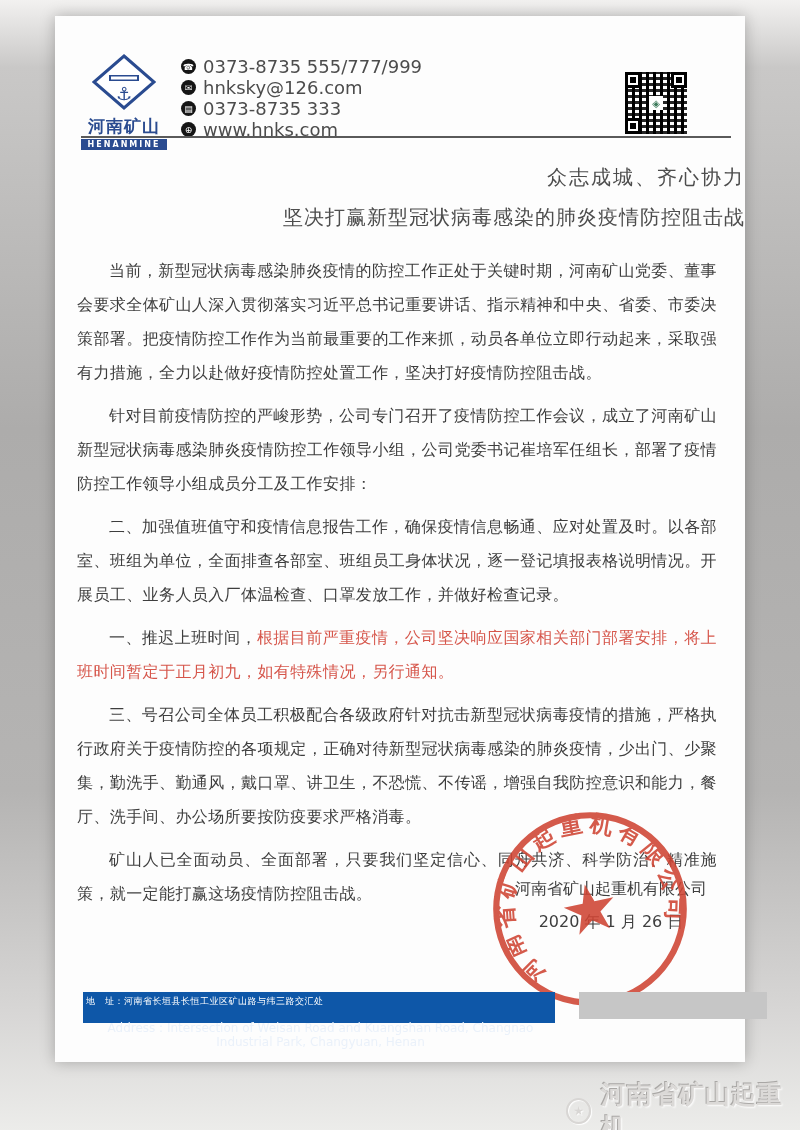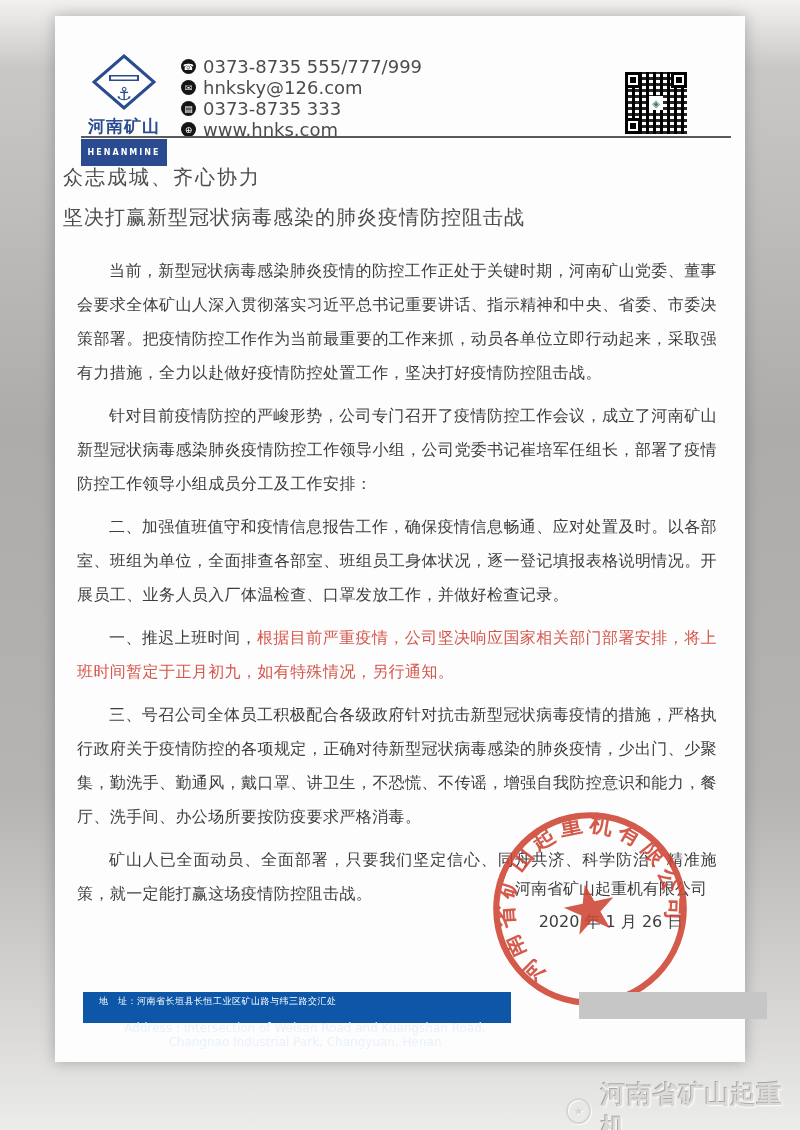--- a/index.html
+++ b/index.html
@@ -16,21 +16,21 @@
   .sheet {
     position:absolute; left:55px; top:16px; width:690px; height:1046px;
     background:#fdfdfd; box-shadow:0 0 14px rgba(0,0,0,.25);
   }
 
   
   .letterhead { position:absolute; left:26px; top:38px; right:26px; height:86px; }
   .logo-block { position:absolute; left:0; top:0; width:86px; text-align:center; }
   .logo-cn { font-size:17px; font-weight:bold; color:#2a4b90; letter-spacing:1px; margin-top:1px; }
   .logo-en { background:#2a4b90; color:#fff; font-size:8px; font-weight:bold;
-             letter-spacing:2px; padding:9px 2px; margin-top:1px; }
+             letter-spacing:2px; padding:1px 2px; margin-top:1px; }
   .contact-list { position:absolute; left:100px; top:2px; }
   .contact-row { display:flex; align-items:center; height:21px; }
   .cicon { display:inline-flex; align-items:center; justify-content:center;
            width:15px; height:15px; border-radius:50%; background:#151515;
            color:#fff; font-size:9px; margin-right:7px; flex:0 0 15px; }
   .contact-text { font-size:18px; color:#4c4c4c; }
 
   
   .qr { position:absolute; right:32px; top:18px; width:62px; height:62px; background:#fff;
         background-image:
@@ -40,40 +40,40 @@
   .qr .finder { position:absolute; width:16px; height:16px; border:3px solid #000; background:#fff; }
   .qr .finder::after { content:""; position:absolute; left:2px; top:2px; width:6px; height:6px; background:#000; }
   .qr .f-tl { left:0; top:0; } .qr .f-tr { right:0; top:0; } .qr .f-bl { left:0; bottom:0; }
   .qr .center-mark { position:absolute; left:24px; top:24px; width:14px; height:14px;
         background:#fff; display:flex; align-items:center; justify-content:center;
         color:#3c7a5a; font-size:10px; }
 
   .head-rule { position:absolute; left:26px; right:14px; top:120px; height:2px; background:#5a5a5a; }
 
   
-  .doc-title { position:absolute; left:8px; right:0; top:148px; text-align:left; color:#4d4d4d; }
+  .doc-title { position:absolute; left:8px; right:0; top:148px; text-align:right; color:#4d4d4d; }
   .doc-title .t1 { font-size:20px; letter-spacing:2px; }
   .doc-title .t2 { font-size:20px; letter-spacing:1px; margin-top:13px; }
 
   
   .doc-body { position:absolute; left:22px; right:28px; top:238px; color:#3e3e3e; }
   .doc-body p { font-size:16px; line-height:34px; text-align:justify;
                 text-indent:2em; margin-bottom:9px; letter-spacing:.4px; }
   .red { color:#d6564b; }
 
   
   .signature { position:absolute; right:38px; top:856px; text-align:center;
                color:#3e3e3e; font-size:16px; line-height:33px; }
 
   .seal { position:absolute; left:432px; top:790px; width:206px; height:206px;
           transform:rotate(-12deg); opacity:.88; }
 
   
-  .addr-bar { position:absolute; left:28px; top:976px; width:428px; height:31px;
-              padding:3px 0 0 16px; }
+  .addr-bar { position:absolute; left:28px; top:976px; width:472px; height:31px;
+              padding:3px 0 0 3px; }
   .addr-cn { color:#fff; font-size:9px; letter-spacing:.5px; }
   .addr-en { color:#eaf1fa; font-size:12px; margin-top:13px;text-align:center; }
   .addr-gray { position:absolute; left:524px; top:976px; width:188px; height:27px; background:#c6c6c6; }
 
   
   .watermark { position:absolute; left:566px; top:1078px; display:flex; align-items:center; }
   .wm-icon { width:26px; height:26px; border-radius:50%; border:2px solid #d8d6d4;
              display:flex; align-items:center; justify-content:center;
              color:#d8d6d4; font-size:12px; margin-right:10px;
              text-shadow:1px 1px 1px #fff; box-shadow:1px 1px 1px #fff, inset 1px 1px 1px #fff; }

